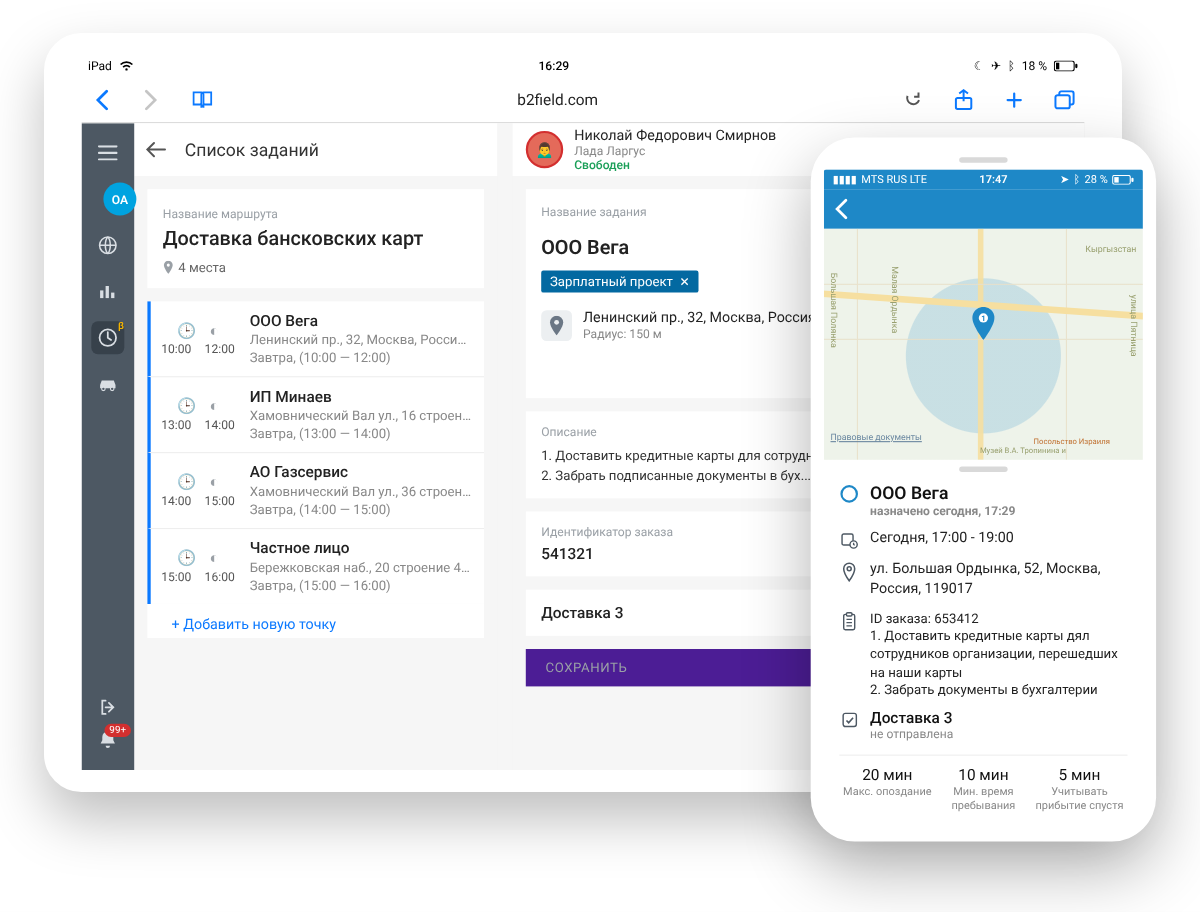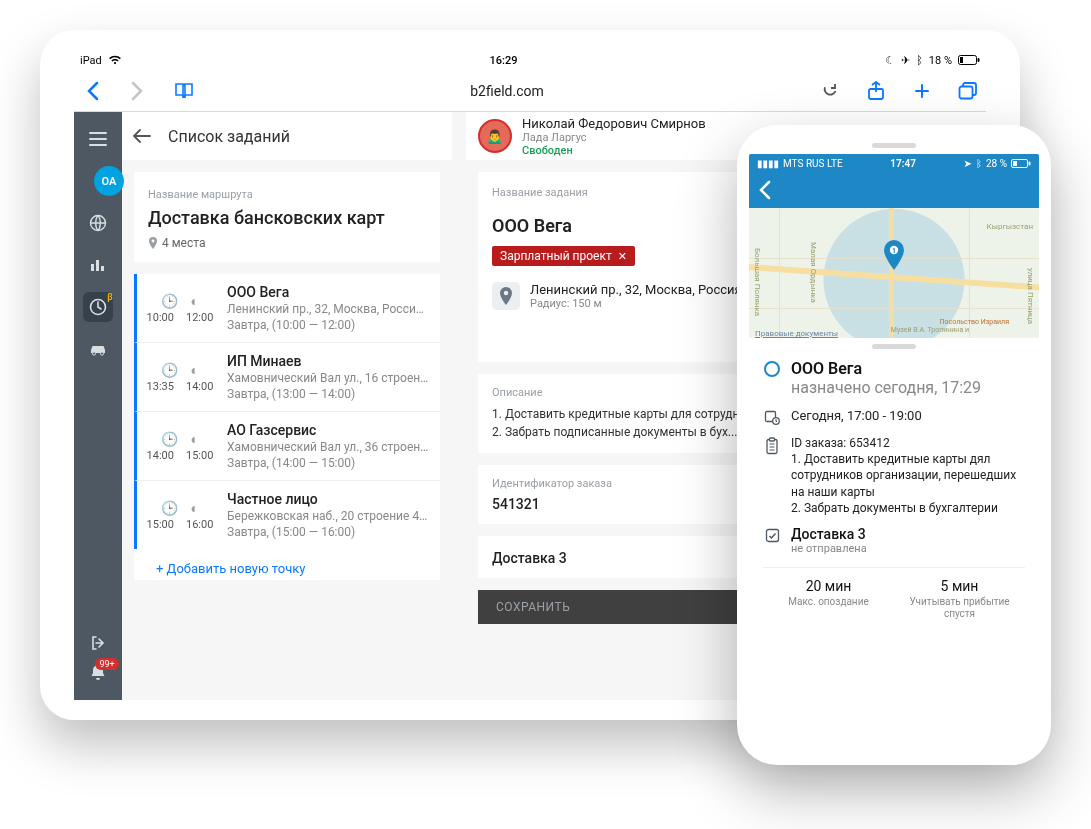--- a/index.html
+++ b/index.html
@@ -140,21 +140,21 @@
   .user-text .uname { font-size:13px; color:#222;}
   .user-text .ucar { font-size:11px; color:#888;}
   .user-text .ustate { font-size:11px; color:#1a9f58; font-weight:500;}
   .task-card {
     background:#fff; margin:12px 12px 0 12px; padding:14px 14px 14px 14px;
     display:flex; flex-direction:column; gap:10px;
   }
   .task-title { font-size:18px; color:#222; font-weight:600;}
   .tag {
     display:inline-flex; align-items:center; gap:6px;
-    background:#b91c1c; color:#fff; font-size:12px; padding:3px 8px; border-radius:2px;
+    background:#0369a1; color:#fff; font-size:12px; padding:3px 8px; border-radius:2px;
     width:max-content;
   }
   .tag .x { font-size:11px; }
   .addr-row { display:flex; gap:10px; margin-top:6px;}
   .pin-ico {
     width:28px; height:28px; border-radius:5px; background:#eceff1;
     display:flex; align-items:center; justify-content:center; color:#6b7785;
     flex:none;
   }
   .addr-text .a { font-size:13px; color:#222; white-space:nowrap; overflow:hidden; text-overflow:ellipsis;}
@@ -165,21 +165,21 @@
   .date-box .d1 { font-size:13px; font-weight:600; color:#222; text-align:right;}
   .date-box .d2 { font-size:11px; color:#888; text-align:right;}
 
   .desc-card, .order-card, .form-card {
     background:#fff; margin:12px 12px 0 12px; padding:12px 14px;
   }
   .body-text { font-size:12px; color:#333; line-height:1.5;}
   .order-value, .form-value { font-size:14px; color:#222; font-weight:500; margin-top:2px;}
   .save-btn {
     margin:12px 12px 0 12px;
-    background:#404040; color:#9aa0a6; font-size:12px; letter-spacing:.5px;
+    background:#4c1d95; color:#9aa0a6; font-size:12px; letter-spacing:.5px;
     padding:10px 18px; display:inline-block; cursor:default;
   }
 
   
   .iphone {
     position: absolute;
     right: 40px;
     top: 125px;
     width: 314px;
     height: 640px;
@@ -199,59 +199,59 @@
   .iphone-status {
     height:18px; background:#1e88c7; color:#fff; font-size:10px;
     display:flex; align-items:center; justify-content:space-between; padding:0 8px;
   }
   .iphone-nav {
     height:36px; background:#1e88c7; display:flex; align-items:center; padding:0 8px;
   }
   .iphone-nav .back { color:#fff; font-size:22px; }
 
   .phone-map {
-    height:130px; position:relative; overflow:hidden;
+    height:210px; position:relative; overflow:hidden;
     background:
       radial-gradient(circle at 50% 55%, rgba(30,136,199,.18) 0 70px, transparent 71px),
       linear-gradient(#eef3ea,#eef3ea);
   }
   .phone-map::before{
     content:""; position:absolute; inset:0;
     background:
       linear-gradient(#e8e0c9 0 0) 0 50px/100% 1px no-repeat,
       linear-gradient(#e8e0c9 0 0) 0 100px/100% 1px no-repeat,
       linear-gradient(#e8e0c9 0 0) 30px 0/1px 100% no-repeat,
       linear-gradient(#f6dfa0 0 0) 140px 0/5px 100% no-repeat,
       linear-gradient(#e8e0c9 0 0) 220px 0/1px 100% no-repeat;
     opacity:.9;
   }
   .map-road {
     position:absolute; left:-10px; top:68px; width:360px; height:6px; background:#f6dfa0;
     transform:rotate(4deg);
   }
-  .map-legal{ position:absolute; left:6px; bottom:0; font-size:8px; color:#6a87a0; text-decoration:underline;}
+  .map-legal{ position:absolute; left:6px; bottom:16px; font-size:8px; color:#6a87a0; text-decoration:underline;}
   .map-pin {
     position:absolute; left:50%; top:48%; transform:translate(-50%,-100%);
     width:24px; height:30px;
   }
   .map-pin svg { width:100%; height:100%; }
   .map-labels{position:absolute;inset:0;font-size:8px;color:#99a06f;}
   .map-labels span{position:absolute;}
   .sheet-handle { width:44px;height:5px;background:#d9d9d9;border-radius:3px;margin:6px auto 4px auto;}
 
   .phone-body { flex:1; overflow:hidden; padding:6px 14px 8px 14px; display:flex; flex-direction:column; gap:10px;}
   .ph-row { display:flex; gap:10px; align-items:flex-start;}
   .ph-ico {
     width:18px; flex:none; color:#4d5863; display:flex; justify-content:center; padding-top:2px; font-size:15px;
   }
   .ph-ico .status-ring{
     width:16px;height:16px;border:2px solid #1e88c7;border-radius:50%;display:block;
   }
   .ph-title { font-size:16px; font-weight:600; color:#111;}
-  .ph-sub { font-size:16px; color:#888;}
+  .ph-sub { font-size:11px; color:#888;font-weight:bold;}
   .ph-text { font-size:13px; color:#222; line-height:1.35;}
   .ph-text.small { font-size:12px; }
   .ph-section-title { font-size:14px; color:#111; font-weight:500;}
   .ph-section-sub { font-size:11px; color:#888;}
 
   .timing-row {
     display:flex; border-top:1px solid #eee; padding-top:10px; margin-top:2px;
   }
   .timing-col { flex:1; text-align:center;}
   .timing-val { font-size:14px; color:#111;}
@@ -430,21 +430,21 @@
               </div>
             </div>
 
             <div class="stop">
               <div class="stop-time">
                 <div class="icons">
                     <span>🕒</span>
                     <span>◐</span>
                   </div>
                 <div class="hhmm">
-                    <span>13:35</span>
+                    <span>13:00</span>
                     <span>14:00</span>
                   </div>
               </div>
               <div class="stop-body">
                 <div class="stop-name">ИП Минаев</div>
                 <div class="stop-addr">Хамовнический Вал ул., 16 строени...</div>
                 <div class="stop-when">Завтра, (13:00 — 14:00)</div>
               </div>
             </div>
 
@@ -622,20 +622,29 @@
         <div class="ph-ico">
           <svg width="16" height="16" viewBox="0 0 16 16">
               <rect x="1.5" y="2.5" width="10" height="10" rx="1.5" fill="none" stroke="currentColor" stroke-width="1.3"></rect>
               <circle cx="12" cy="12" r="3.3" fill="#fff" stroke="currentColor" stroke-width="1.3"></circle>
               <path d="M12 10.3V12l1 .7" stroke="currentColor" stroke-width="1.2" fill="none"></path>
             </svg>
         </div>
         <div class="ph-text">Сегодня, 17:00 - 19:00</div>
       </div>
 
+      <div class="ph-row">
+        <div class="ph-ico">
+          <svg width="14" height="18" viewBox="0 0 14 18">
+              <path d="M7 1a5 5 0 015 5c0 4-5 11-5 11S2 10 2 6a5 5 0 015-5z" fill="none" stroke="currentColor" stroke-width="1.4"></path>
+              <circle cx="7" cy="6" r="1.8" fill="none" stroke="currentColor" stroke-width="1.4"></circle>
+            </svg>
+        </div>
+        <div class="ph-text">ул. Большая Ордынка, 52, Москва, Россия, 119017</div>
+      </div>
 
       <div class="ph-row">
         <div class="ph-ico">
           <svg width="14" height="18" viewBox="0 0 14 18">
               <rect x="2" y="2.5" width="10" height="14" rx="1.5" fill="none" stroke="currentColor" stroke-width="1.3"></rect>
               <rect x="4.5" y="1" width="5" height="3" rx="1" fill="#fff" stroke="currentColor" stroke-width="1.3"></rect>
               <path d="M4.5 7h5M4.5 10h5M4.5 13h5" stroke="currentColor" stroke-width="1.1"></path>
             </svg>
         </div>
         <div>
@@ -657,19 +666,23 @@
           <div class="ph-section-sub">не отправлена</div>
         </div>
       </div>
 
       <div class="timing-row">
         <div class="timing-col">
           <div class="timing-val">20 мин</div>
           <div class="timing-lbl">Макс. опоздание</div>
         </div>
         <div class="timing-col">
+          <div class="timing-val">10 мин</div>
+          <div class="timing-lbl">Мин. время пребывания</div>
+        </div>
+        <div class="timing-col">
           <div class="timing-val">5 мин</div>
           <div class="timing-lbl">Учитывать прибытие спустя</div>
         </div>
       </div>
     </div>
   </div>
 </div>
 
 </body></html>

